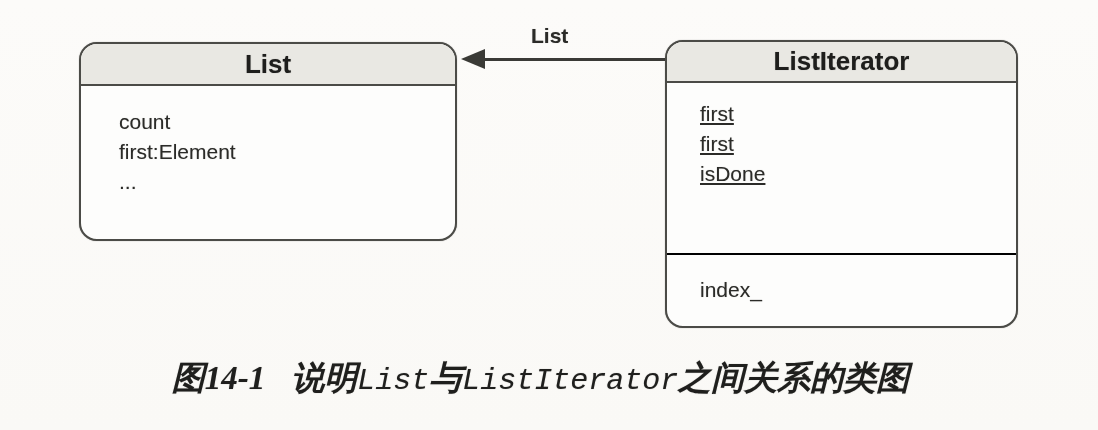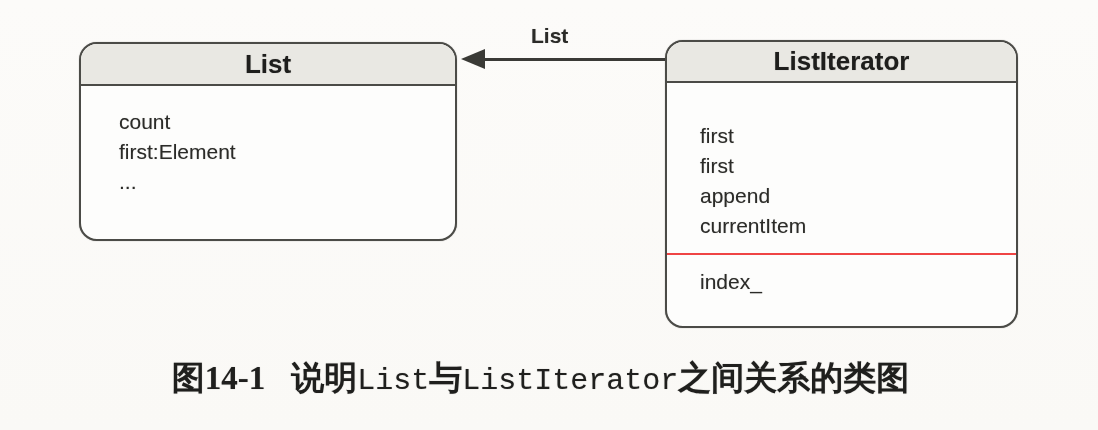--- a/index.html
+++ b/index.html
@@ -40,24 +40,24 @@
   }
   .class-box.left  .class-title { height: 42px; }
   .class-box.right .class-title { height: 41px; }
   .compartment {
     font-size: 21px;
     line-height: 30px;
     color: #2b2b28;
     text-shadow: 0 0 1px rgba(40,40,36,0.3);
   }
   .class-box.left .compartment.body { padding: 21px 6px 0 38px; flex: 1 1 auto; }
-  .class-box.right .compartment.methods { padding: 38px 6px 0 33px; flex: 0 0 auto; height: 170px; }
+  .class-box.right .compartment.methods { padding: 16px 6px 0 33px; flex: 0 0 auto; height: 170px; text-decoration: underline; }
   .class-box.right .compartment.attrs {
-    border-top: 2px solid #ef4444;
-    padding: 12px 6px 0 33px;
+    border-top: 2px solid #000000;
+    padding: 20px 6px 0 33px;
     flex: 1 1 auto;
   }
   .member { display: block; }
   
   .assoc-line {
     position: absolute;
     left: 484px; top: 58px;
     width: 181px; height: 3px;
     background: #3a3a36;
   }
@@ -78,20 +78,21 @@
     text-shadow: 0 0 1px rgba(40,40,36,0.3);
   }
   
   .figure-caption {
     position: absolute;
     left: 0; right: 17px; top: 356px;
     text-align: center;
     color: #1f1f1d;
     white-space: nowrap;
     text-shadow: 0 0 1px rgba(25,25,22,0.35);
+    font-style: italic;
   }
   .cap-cjk {
     font-family: "Liberation Serif", serif;
     font-size: 33px;
     font-weight: 600;
   }
   .cap-figlabel { margin-right: 26px; }
   .cap-code {
     font-family: "Liberation Mono", monospace;
     font-size: 30px;
@@ -114,22 +115,21 @@
 
   <div class="assoc-line"></div>
   <div class="assoc-arrowhead"></div>
   <div class="assoc-label">List</div>
 
   <div class="class-box right">
     <div class="class-title">ListIterator</div>
     <div class="compartment methods">
       <span class="member">first</span>
       <span class="member">first</span>
-      <span class="member">append</span>
-      <span class="member">currentItem</span>
+      <span class="member">isDone</span>
     </div>
     <div class="compartment attrs">
       <span class="member">index_</span>
     </div>
   </div>
 
   <div class="figure-caption">
     <span class="cap-cjk cap-figlabel">图14-1</span><span class="cap-cjk">说明</span><span class="cap-code">List</span><span class="cap-cjk">与</span><span class="cap-code">ListIterator</span><span class="cap-cjk">之间关系的类图</span>
   </div>
 

